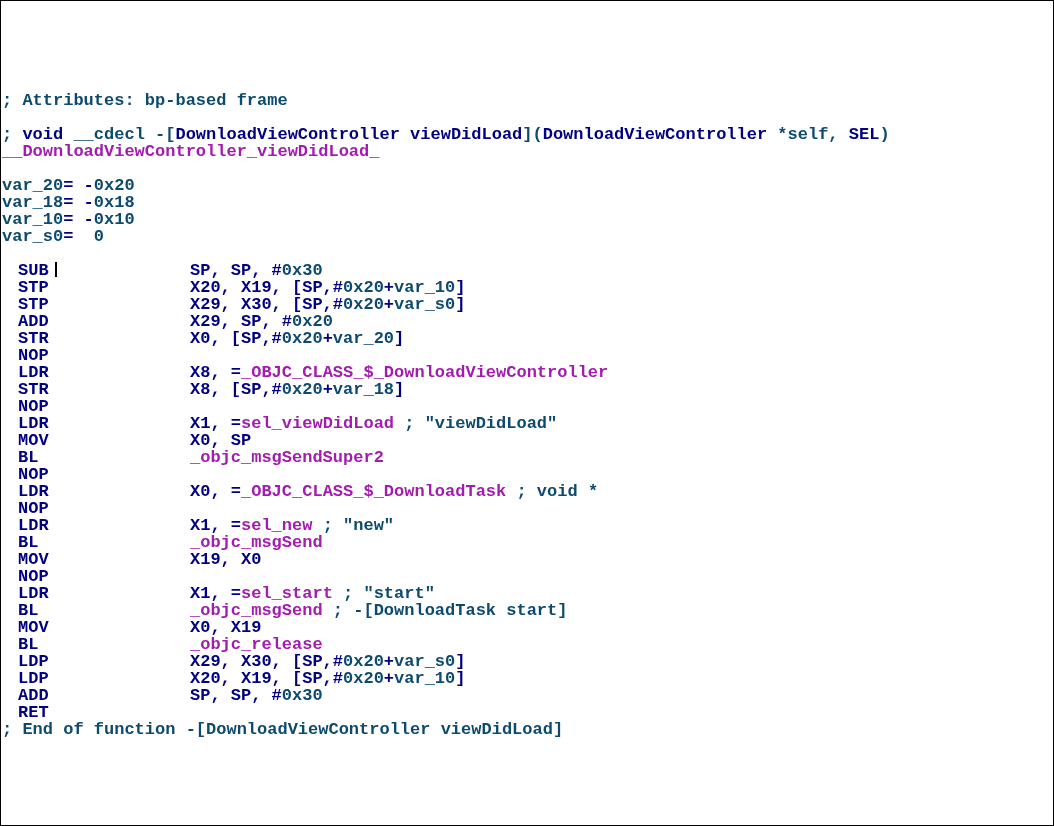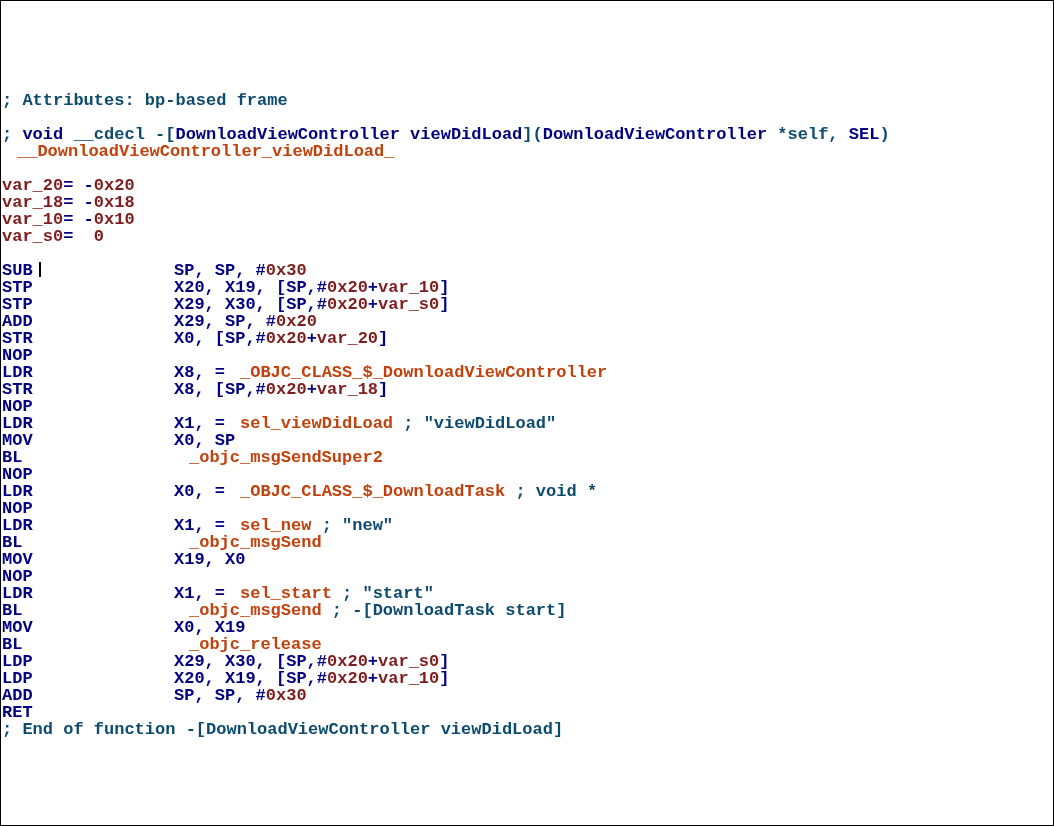--- a/index.html
+++ b/index.html
@@ -19,35 +19,36 @@
     padding: 6px 1px 6px 1px;
     white-space: pre;
     overflow: hidden;
   }
   .line {
     display: block;
     min-height: 17px;
   }
   .gray   { color: #0c4a6e; }
   .navy   { color: #000080; }
-  .green  { color: #7f1d1d; }
-  .blue   { color: #c2410c; padding-left: 15px; }
+  .green  { color: #0c4a6e; }
+  .blue   { color: #a21caf; }
   .cursor {
     display: inline-block;
     width: 2px;
     height: 15px;
     background: #000;
     margin-left: 6px;
     margin-right: 14px;
     vertical-align: -2px;
   }
   
   .mn {
     display: inline-block;
     width: 172px;
+    padding-left: 16px;
   }
 </style>
 </head>
 <body>
 
 
 
 <div id="listing"><div class="line">&nbsp;</div><div class="line"><span class="gray">; Attributes: bp-based frame</span></div><div class="line">&nbsp;</div><div class="line"><span class="gray">; </span><span class="navy">void</span><span class="gray"> __cdecl -[</span><span class="navy">DownloadViewController viewDidLoad</span><span class="gray">](</span><span class="navy">DownloadViewController</span><span class="gray"> *self, </span><span class="navy">SEL</span><span class="gray">)</span></div><div class="line"><span class="blue">__DownloadViewController_viewDidLoad_</span></div><div class="line">&nbsp;</div><div class="line"><span class="green">var_20</span><span class="navy">= -</span><span class="green">0x20</span></div><div class="line"><span class="green">var_18</span><span class="navy">= -</span><span class="green">0x18</span></div><div class="line"><span class="green">var_10</span><span class="navy">= -</span><span class="green">0x10</span></div><div class="line"><span class="green">var_s0</span><span class="navy">=  </span><span class="green">0</span></div><div class="line">&nbsp;</div><div class="line"><span class="mn navy">SUB<span class="cursor"></span></span><span class="navy">SP, SP, #</span><span class="green">0x30</span></div><div class="line"><span class="mn navy">STP</span><span class="navy">X20, X19, [SP,#</span><span class="green">0x20</span><span class="navy">+</span><span class="green">var_10</span><span class="navy">]</span></div><div class="line"><span class="mn navy">STP</span><span class="navy">X29, X30, [SP,#</span><span class="green">0x20</span><span class="navy">+</span><span class="green">var_s0</span><span class="navy">]</span></div><div class="line"><span class="mn navy">ADD</span><span class="navy">X29, SP, #</span><span class="green">0x20</span></div><div class="line"><span class="mn navy">STR</span><span class="navy">X0, [SP,#</span><span class="green">0x20</span><span class="navy">+</span><span class="green">var_20</span><span class="navy">]</span></div><div class="line"><span class="mn navy">NOP</span></div><div class="line"><span class="mn navy">LDR</span><span class="navy">X8, =</span><span class="blue">_OBJC_CLASS_$_DownloadViewController</span></div><div class="line"><span class="mn navy">STR</span><span class="navy">X8, [SP,#</span><span class="green">0x20</span><span class="navy">+</span><span class="green">var_18</span><span class="navy">]</span></div><div class="line"><span class="mn navy">NOP</span></div><div class="line"><span class="mn navy">LDR</span><span class="navy">X1, =</span><span class="blue">sel_viewDidLoad</span><span class="gray"> ; "viewDidLoad"</span></div><div class="line"><span class="mn navy">MOV</span><span class="navy">X0, SP</span></div><div class="line"><span class="mn navy">BL</span><span class="blue">_objc_msgSendSuper2</span></div><div class="line"><span class="mn navy">NOP</span></div><div class="line"><span class="mn navy">LDR</span><span class="navy">X0, =</span><span class="blue">_OBJC_CLASS_$_DownloadTask</span><span class="gray"> ; void *</span></div><div class="line"><span class="mn navy">NOP</span></div><div class="line"><span class="mn navy">LDR</span><span class="navy">X1, =</span><span class="blue">sel_new</span><span class="gray"> ; "new"</span></div><div class="line"><span class="mn navy">BL</span><span class="blue">_objc_msgSend</span></div><div class="line"><span class="mn navy">MOV</span><span class="navy">X19, X0</span></div><div class="line"><span class="mn navy">NOP</span></div><div class="line"><span class="mn navy">LDR</span><span class="navy">X1, =</span><span class="blue">sel_start</span><span class="gray"> ; "start"</span></div><div class="line"><span class="mn navy">BL</span><span class="blue">_objc_msgSend</span><span class="gray"> ; -[DownloadTask start]</span></div><div class="line"><span class="mn navy">MOV</span><span class="navy">X0, X19</span></div><div class="line"><span class="mn navy">BL</span><span class="blue">_objc_release</span></div><div class="line"><span class="mn navy">LDP</span><span class="navy">X29, X30, [SP,#</span><span class="green">0x20</span><span class="navy">+</span><span class="green">var_s0</span><span class="navy">]</span></div><div class="line"><span class="mn navy">LDP</span><span class="navy">X20, X19, [SP,#</span><span class="green">0x20</span><span class="navy">+</span><span class="green">var_10</span><span class="navy">]</span></div><div class="line"><span class="mn navy">ADD</span><span class="navy">SP, SP, #</span><span class="green">0x30</span></div><div class="line"><span class="mn navy">RET</span></div><div class="line"><span class="gray">; End of function -[DownloadViewController viewDidLoad]</span></div></div>
 
 

